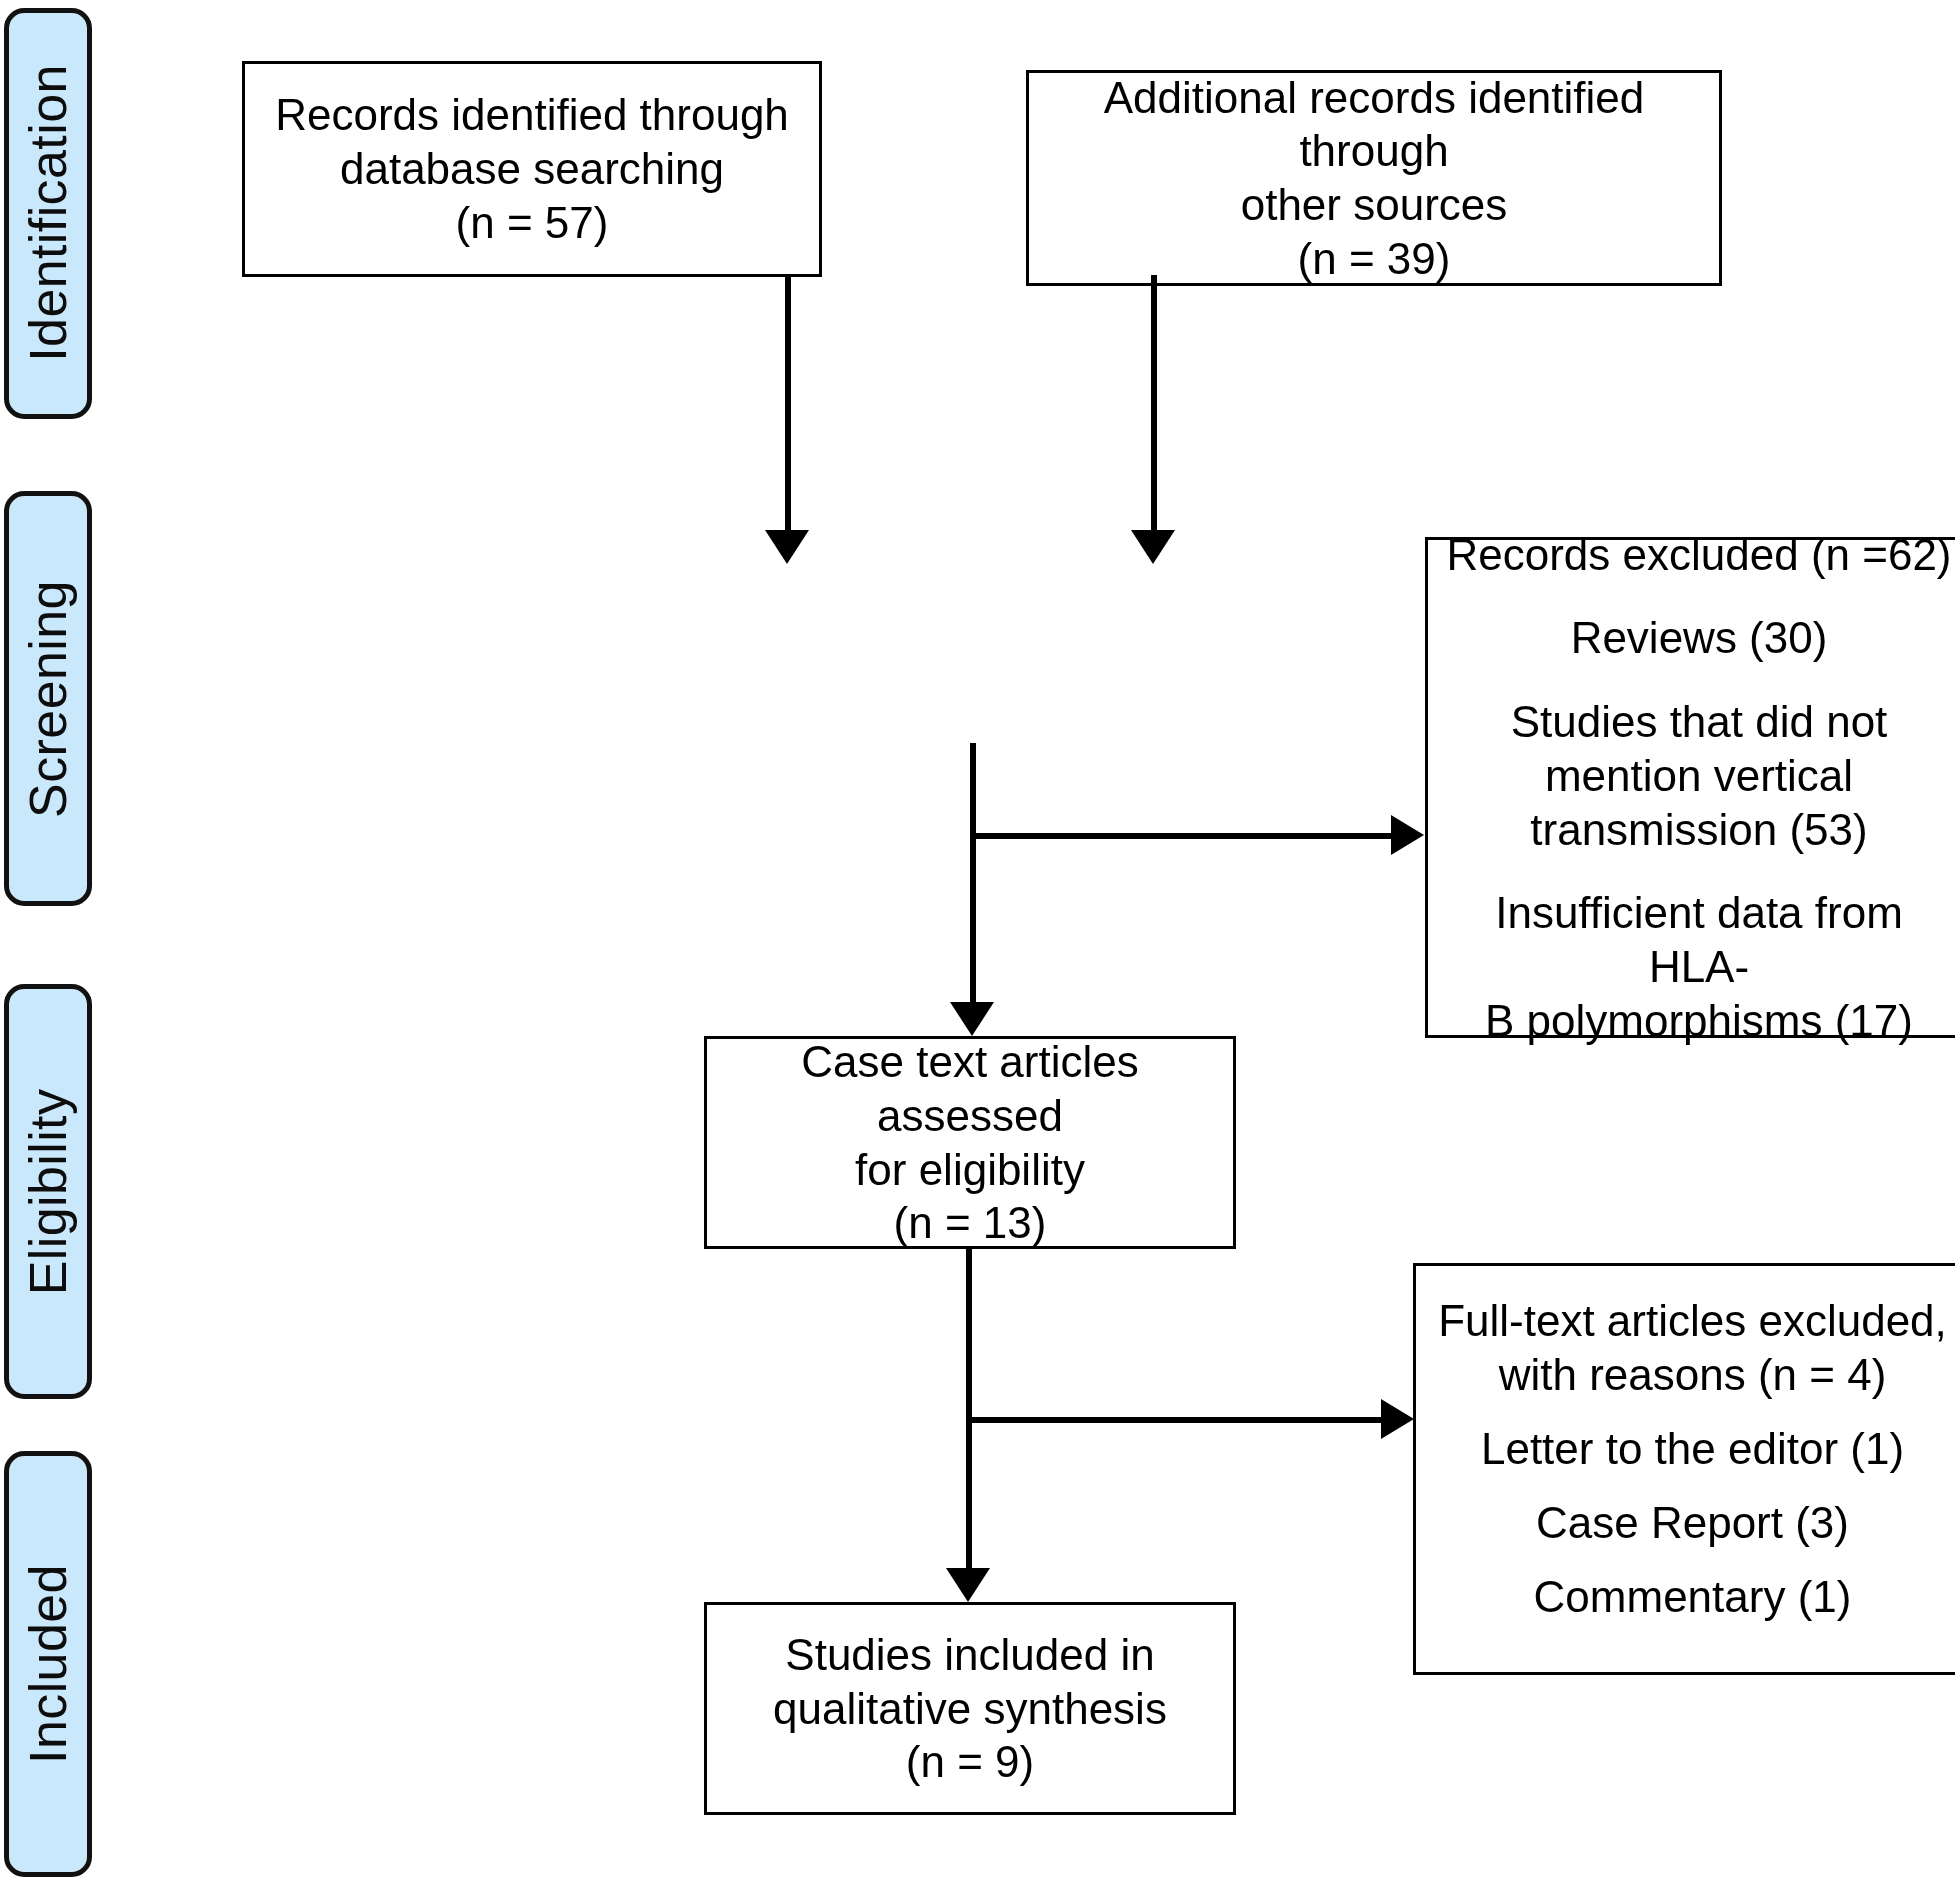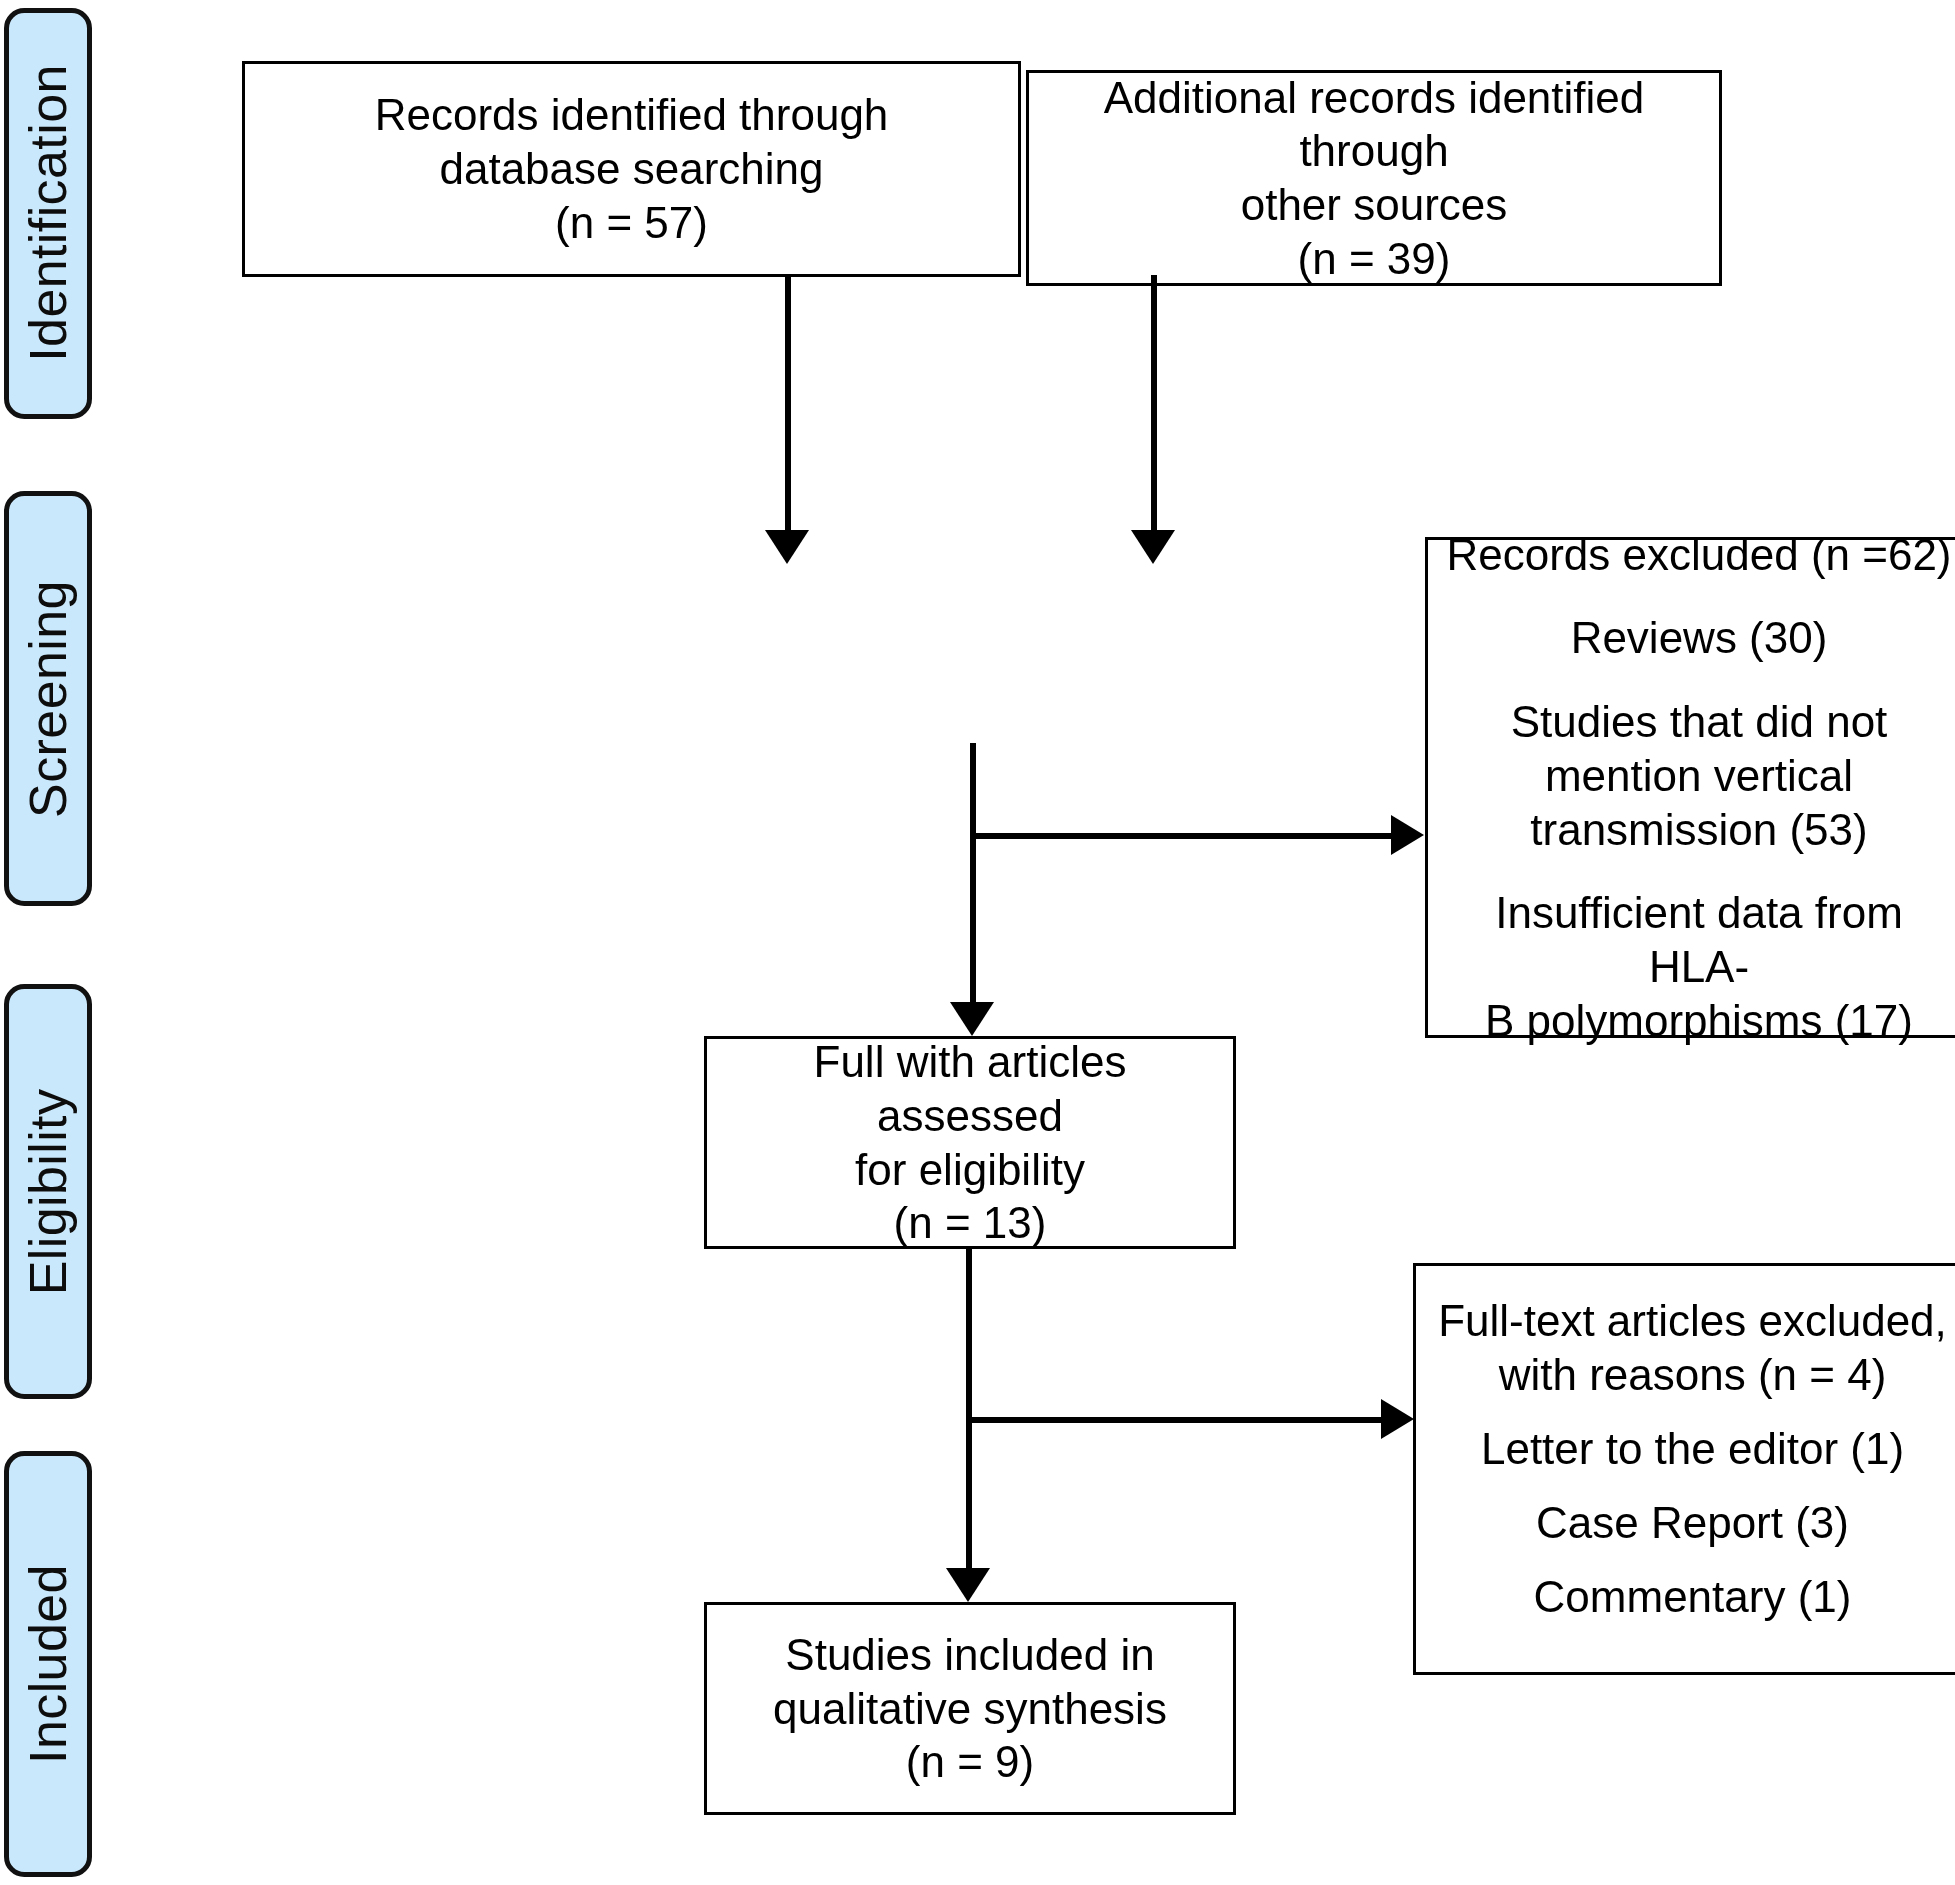--- a/index.html
+++ b/index.html
@@ -112,21 +112,21 @@
   </div>
 
   <div class="stage-box" style="left:3.9px; top:984px; width:88px; height:415px;">
     <span class="stage-label">Eligibility</span>
   </div>
 
   <div class="stage-box" style="left:3.9px; top:1451px; width:88px; height:426px;">
     <span class="stage-label">Included</span>
   </div>
 
-  <div class="flow-box" style="left:242px; top:61px; width:779px; height:216px;">
+  <div class="flow-box" style="left:242px; top:61px; width:580px; height:216px;">
     <span class="line">Records identified through</span>
     <span class="line">database searching</span>
     <span class="line">(n = 57)</span>
   </div>
 
   <div class="flow-box" style="left:1026px; top:70px; width:696px; height:216px;">
     <span class="line">Additional records identified through</span>
     <span class="line">other sources</span>
     <span class="line">(n = 39)</span>
   </div>
@@ -148,21 +148,21 @@
 B polymorphisms (17)</span>
   </div>
 
   <div class="vline" style="left:970px; top:743px; height:262px;"></div>
   <div class="arrow-down" style="left:950px; top:1002px;"></div>
 
   <div class="hline" style="left:970px; top:833px; width:422px;"></div>
   <div class="arrow-right" style="left:1391px; top:815px;"></div>
 
   <div class="flow-box" style="left:704px; top:1036px; width:532px; height:213px;">
-    <span class="line">Full with articles assessed</span>
+    <span class="line">Case text articles assessed</span>
     <span class="line">for eligibility</span>
     <span class="line">(n = 13)</span>
   </div>
 
   <div class="flow-box excl-box excl-box-2" style="left:1413px; top:1263px; width:559px; height:412px; font-size:44px;">
     <span class="excl-para">Full-text articles excluded,
 with reasons (n = 4)</span>
     <span class="excl-para">Letter to the editor (1)</span>
     <span class="excl-para">Case Report (3)</span>
     <span class="excl-para">Commentary (1)</span>

